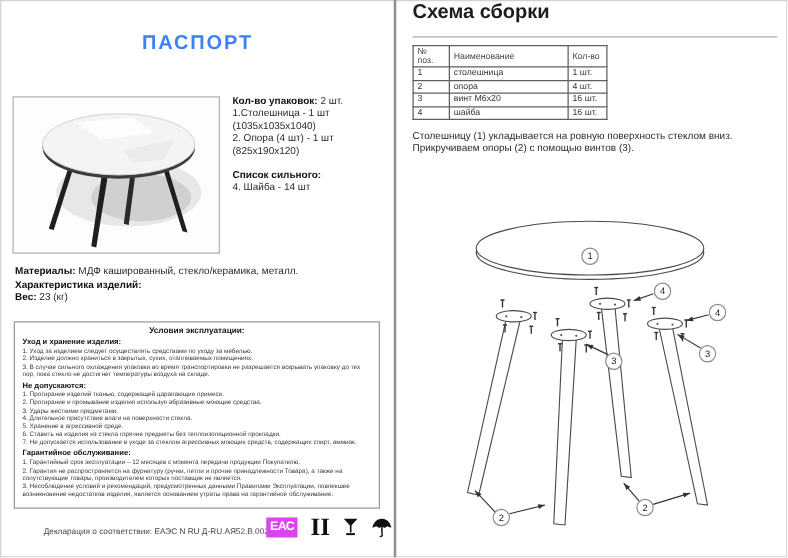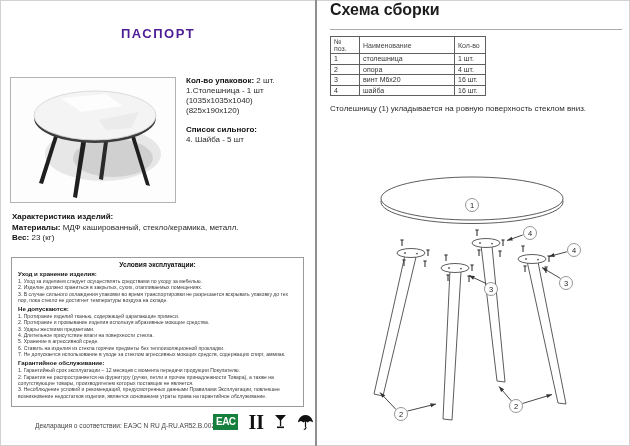--- a/index.html
+++ b/index.html
@@ -5,37 +5,37 @@
   html,body{margin:0;padding:0;}
   body{
     width:630px;height:446px;position:relative;background:#ffffff;
     font-family:"Liberation Sans", sans-serif;color:#222;overflow:hidden;
   }
   .sheet-border{position:absolute;left:0;top:0;right:0;bottom:0;border:1px solid #d2d2d2;pointer-events:none;}
   .divider{position:absolute;left:315px;top:0;bottom:0;width:2px;background:#8f8f8f;}
 
   
   .pass-title{position:absolute;left:0;top:26px;width:316px;text-align:center;
-    font-size:13px;font-weight:bold;letter-spacing:1.5px;color:#4c1d95;}
+    font-size:16px;font-weight:bold;letter-spacing:1.5px;color:#3b82f6;}
   .photo-box{position:absolute;left:10px;top:77px;width:166px;height:126px;
     border:1px solid #b3b3b3;background:#fdfdfd;box-sizing:border-box;}
   .pkg-block{position:absolute;left:186px;top:76px;font-size:8px;line-height:10px;color:#2a2a2a;width:125px;}
   .pkg-block b{color:#111;}
   .hw-label{margin-top:9px;}
   .chars-block{position:absolute;left:12px;top:212px;font-size:8px;line-height:10.5px;color:#2a2a2a;width:300px;}
   .chars-block b{color:#111;}
 
   .cond-box{position:absolute;left:11px;top:257px;width:293px;height:150px;box-sizing:border-box;
     border:1px solid #9a9a9a;padding:3px 6px 2px 6px;font-size:5.1px;line-height:6.4px;color:#3a3a3a;}
   .cond-title{text-align:center;font-weight:bold;font-size:6.6px;color:#111;margin:1px 0 2px 0;}
   .cond-sec-title{font-weight:bold;font-size:6.1px;color:#111;margin-top:2.5px;margin-bottom:0.5px;}
 
   .decl-line{position:absolute;left:35px;top:422px;font-size:6.6px;color:#444;}
   .marks-row{position:absolute;left:213px;top:412px;display:flex;align-items:center;gap:10px;height:20px;}
-  .eac-mark{background:#15803d;color:#fff;font-weight:bold;font-size:10px;line-height:16px;
+  .eac-mark{background:#d946ef;color:#fff;font-weight:bold;font-size:10px;line-height:16px;
     padding:0 3px;letter-spacing:-0.5px;height:16px;}
   .roman-mark{font-family:"Liberation Serif", serif;font-weight:bold;font-size:20px;color:#111;line-height:16px;}
 
   
   .schema-title{position:absolute;left:330px;top:1px;font-size:16px;font-weight:bold;color:#1c1c1c;}
   .schema-rule{position:absolute;left:330px;top:29px;width:292px;height:1px;background:#ababab;}
   .parts-table{position:absolute;left:330px;top:36px;border-collapse:collapse;font-size:7px;color:#333;}
   .parts-table th,.parts-table td{border:1px solid #5f5f5f;padding:1px 3px;font-weight:normal;text-align:left;}
   .parts-table th{height:9px;color:#444;}
   .parts-table td{height:7.5px;}
@@ -65,28 +65,29 @@
     <ellipse cx="84" cy="37.5" rx="61" ry="24.5" fill="#f4f4f4" stroke="#d3d3d3" stroke-width="0.8"></ellipse>
     <polygon points="50,20 95,16 112,28 70,34" fill="#ffffff" opacity="0.8"></polygon>
     <polygon points="88,42 128,34 120,50 95,52" fill="#e7e7e7" opacity="0.7"></polygon>
   </svg>
 </div>
 
 <div class="pkg-block">
   <div><b>Кол-во упаковок:</b> <span>2 шт.</span></div>
   <div>1.Столешница - 1 шт</div>
   <div>(1035х1035х1040)</div>
+  <div>2. Опора (4 шт) - 1 шт</div>
   <div>(825х190х120)</div>
   <div class="hw-label"><b>Список сильного:</b></div>
-  <div>4. Шайба - 5 шт</div>
+  <div>4. Шайба - 14 шт</div>
 </div>
 
 <div class="chars-block">
+  <div><b>Материалы:</b> <span>МДФ кашированный, стекло/керамика, металл.</span></div>
   <div><b>Характеристика изделий:</b></div>
-  <div><b>Материалы:</b> <span>МДФ кашированный, стекло/керамика, металл.</span></div>
   <div><b>Вес:</b> <span>23 (кг)</span></div>
 </div>
 
 <div class="cond-box">
   <div class="cond-title">Условия эксплуатации:</div>
 
   <div class="cond-sec-title">Уход и хранение изделия:</div>
   <div>1. Уход за изделием следует осуществлять средствами по уходу за мебелью.</div>
   <div>2. Изделие должно храниться в закрытых, сухих, отапливаемых помещениях.</div>
   <div>3. В случае сильного охлаждения упаковки во время транспортировки не разрешается вскрывать упаковку до тех пор, пока стекло не достигнет температуры воздуха на складе.</div>
@@ -153,20 +154,21 @@
     <tr>
       <td>4</td>
       <td>шайба</td>
       <td>16 шт.</td>
     </tr>
   </tbody>
 </table>
 
 <div class="assembly-note">
   <div>Столешницу (1) укладывается на ровную поверхность стеклом вниз.</div>
+  <div>Прикручиваем опоры (2) с помощью винтов (3).</div>
 </div>
 
 <div class="diagram-wrap">
 <svg width="310" height="292" viewBox="318 148 310 292" font-family="Liberation Sans, sans-serif">
   <g stroke="#4a4a4a" stroke-width="0.9" fill="#ffffff">
 
     <ellipse cx="472" cy="202" rx="91" ry="21.5"></ellipse>
     <ellipse cx="472" cy="198.5" rx="91" ry="21.5"></ellipse>
 
     <polygon points="405,255 416,257 383,396 374,394"></polygon>

